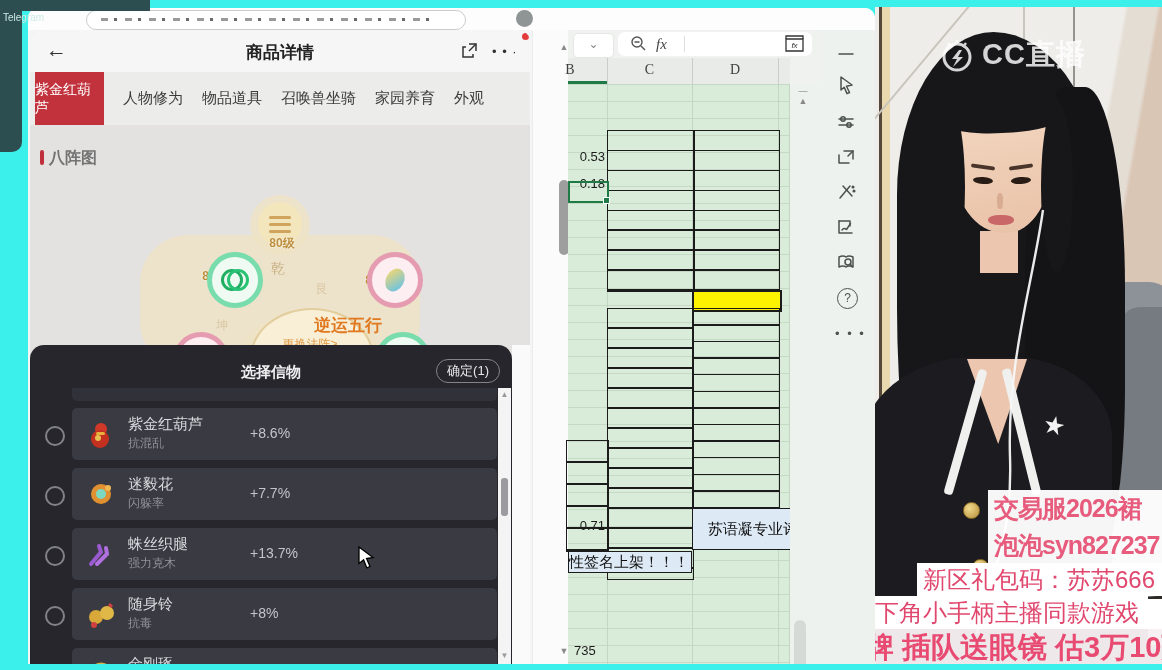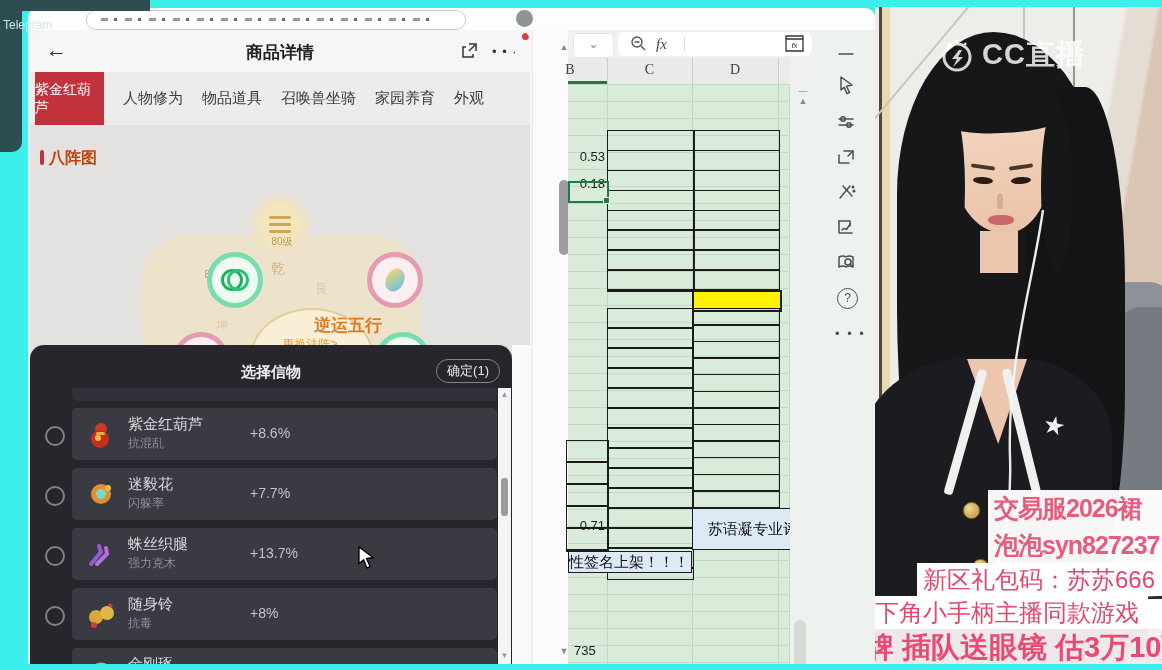--- a/index.html
+++ b/index.html
@@ -19,33 +19,33 @@
   .backarrow{left:16px;top:8px;font-size:21px;color:#333}
   #ph-title{left:0;top:11px;width:500px;text-align:center;font-size:17px;font-weight:bold;color:#222}
   #share-ic{left:430px;top:12px}
   #more-dots{left:462px;top:14px;font-size:13px;letter-spacing:1px;color:#333}
   #reddot{left:492px;top:3px;width:7px;height:7px;border-radius:50%;background:#e23c3c}
   #tabbar{left:0;top:42px;width:100%;height:53px;background:#ececeb;display:flex;align-items:center}
   #tab-active{width:69px;height:53px;margin-left:5px;background:#c2323d;color:#fff;font-size:14px;
       display:flex;align-items:center;justify-content:center}
   .tab{font-size:15px;color:#3c3c3c;margin-left:19px;white-space:nowrap}
   #sec-bar{left:10px;top:120px;width:4px;height:15px;background:#c0303c;border-radius:2px}
-  #sec-title{left:19px;top:118px;font-size:16px;font-weight:bold;color:#c2410c}
+  #sec-title{left:19px;top:118px;font-size:16px;font-weight:bold;color:#737373}
   
   .blob{background:#efe3c5;opacity:.85}
   #blob1{left:110px;top:205px;width:280px;height:135px;border-radius:48px}
   #blob2{left:208px;top:280px;width:144px;height:110px;border-radius:50%}
   #topc-out{left:220px;top:165px;width:60px;height:60px;border-radius:50%}
   #topc{left:228px;top:172px;width:44px;height:44px;border-radius:50%;background:#f3e5bc;
       display:flex;flex-direction:column;justify-content:center;align-items:center;gap:4px}
   #topc i{display:block;width:22px;height:3px;background:#cfa55e;border-radius:2px}
   .itemc{width:46px;height:46px;border-radius:50%;display:flex;align-items:center;justify-content:center}
   .ring-teal{border:5px solid #79dcac;background:#eefaf2}
   .ring-pink{border:5px solid #e59cb0;background:#fdeef2}
-  .lvl{font-size:10px;font-weight:normal;color:#bd8f3e;width:60px;text-align:center;text-shadow:0 0 2px #fff}
+  .lvl{font-size:12px;font-weight:bold;color:#bd8f3e;width:60px;text-align:center;text-shadow:0 0 2px #fff}
   .trig{color:#c9ae82;font-size:14px}
   .trig.faint{opacity:.55;font-size:12px}
   #ctr-inner{left:220px;top:278px;width:120px;height:96px;border-radius:50%;background:#f8efd6;border:2px solid #e2cd9c}
   #ctr-title{left:208px;top:284px;width:144px;text-align:right;font-size:17px;font-weight:bold;color:#e0791f}
   #ctr-action{left:208px;top:306px;width:144px;text-align:center;font-size:12px;color:#e09a44}
   
   #modal{left:0;top:315px;width:482px;height:319px;background:#26262c;border-radius:14px 14px 0 0}
   #modal-title{left:0;top:18px;width:482px;text-align:center;font-size:15px;font-weight:bold;color:#eeeef0}
   #confirm-btn{right:12px;top:14px;height:22px;line-height:22px;padding:0 10px;border:1.2px solid #83838b;
       border-radius:13px;font-size:13px;color:#e8e8ea}
@@ -134,21 +134,21 @@
       font-size:25px;font-weight:bold;line-height:37px;padding-left:6px;letter-spacing:-1px}
   #ovl-line3{left:42px;top:556px;width:245px;height:33px;background:#fff;font-size:24px;line-height:33px;
       padding-left:6px;color:#e0486e}
   #ovl-line4{left:0;top:589px;width:273px;height:33px;background:#fff;font-size:24px;line-height:33px;color:#e0486e}
   #ctrl-box{left:273px;top:592px;width:14px;height:46px;background:#fff}
   #ovl-bottom{left:0;top:622px;width:287px;height:36px;background:rgba(246,240,242,.97);
       font-size:29px;font-weight:bold;line-height:36px;color:#e84a72;text-indent:-10px}
   
   #teal-frag{left:0;top:0;width:22px;height:152px;background:#2c4e50;border-radius:0 0 10px 0}
   #teal-top{left:0;top:0;width:150px;height:11px;background:#2c4e50}
-  #corner-label{left:3px;top:18px;font-size:12px;color:#cdeae6;white-space:nowrap}
+  #corner-label{left:3px;top:12px;font-size:10px;color:#cdeae6;white-space:nowrap}
   #cyan-top{left:0;top:0;width:100%;height:7px;background:#3bf0ea}
   #cyan-bottom{left:0;top:664px;width:100%;height:6px;background:#3bf0ea}
   #cursor{left:358px;top:546px}
 </style>
 </head>
 <body>
 
 <div class="abs" id="win">
 
   <div class="abs" id="browserbar">

